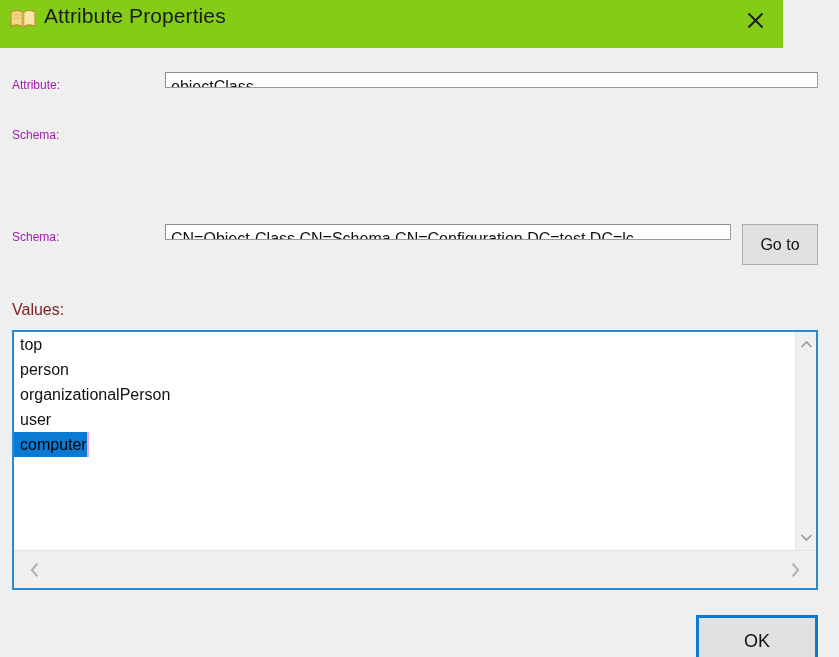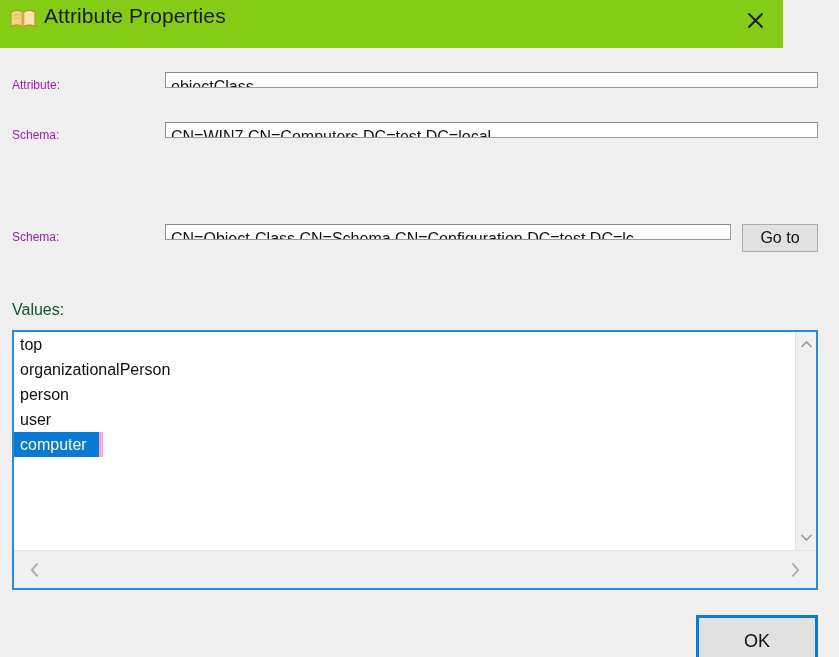--- a/index.html
+++ b/index.html
@@ -94,40 +94,40 @@
   .field-box.short {
     width: 566px;
   }
 
   
   .goto-btn {
     position: absolute;
     left: 742px;
     top: 0px;
     width: 76px;
-    height: 28px;
+    height: 41px;
     background: #e1e1e1;
     border: 1px solid #adadad;
     box-sizing: border-box;
     font-size: 16px;
     color: #101010;
     display: flex;
     align-items: center;
     justify-content: center;
     cursor: default;
     font-family: "Liberation Sans", sans-serif;
   }
 
   
   .values-label {
     position: absolute;
     left: 12px;
     top: 253px;
     font-size: 16px;
-    color: #14532d;
+    color: #7f1d1d;
     text-align: center;
   }
   .listbox {
     position: absolute;
     left: 12px;
     top: 282px;
     width: 806px;
     height: 260px;
     border: 2px solid #2a8ad4;
     background: #ffffff;
@@ -146,24 +146,24 @@
     height: 25px;
     line-height: 25px;
     font-size: 16px;
     color: #101010;
     padding-left: 6px;
     white-space: nowrap;
     box-sizing: border-box;
   }
   .list-item.selected {
     background: #0a7bd4;
-    color: #fef9c3;
+    color: #000000;
     display: inline-block;
-    padding-right: 12px;
-    border-right: 4px solid #f9a8d4;
+    padding-right: 0px;
+    border-right: 2px solid #f9a8d4;
   }
   .sel-wrap { height:25px; }
 
   
   .vscroll {
     position: absolute;
     right: 0; top: 0;
     width: 21px;
     bottom: 38px;
     background: #f0f0f0;
@@ -253,41 +253,38 @@
 
   <div class="field-row" style="top:24px;">
     <div class="field-label">Attribute:</div>
     <div class="field-box">
       <div class="field-value">objectClass</div>
     </div>
   </div>
 
   <div class="field-row" style="top:74px;">
     <div class="field-label">Schema:</div>
-    <div class="field-box">
-      <div class="field-value">CN=WIN7,CN=Computers,DC=test,DC=local</div>
-    </div>
   </div>
 
 
   <div class="field-row" style="top:176px;">
     <div class="field-label">Schema:</div>
     <div class="field-box short">
       <div class="field-value">CN=Object-Class,CN=Schema,CN=Configuration,DC=test,DC=lc</div>
     </div>
     <div class="goto-btn">Go to</div>
   </div>
 
   <div class="values-label">Values:</div>
 
   <div class="listbox">
     <div class="list-area">
       <div class="list-item">top</div>
+      <div class="list-item">person</div>
       <div class="list-item">organizationalPerson</div>
-      <div class="list-item">person</div>
       <div class="list-item">user</div>
       <div class="sel-wrap">
         <div class="list-item selected">computer</div>
       </div>
     </div>
 
     <div class="vscroll">
       <div class="arrow up">
         <span>
           <svg class="chev" width="13" height="9" viewBox="0 0 13 9">

